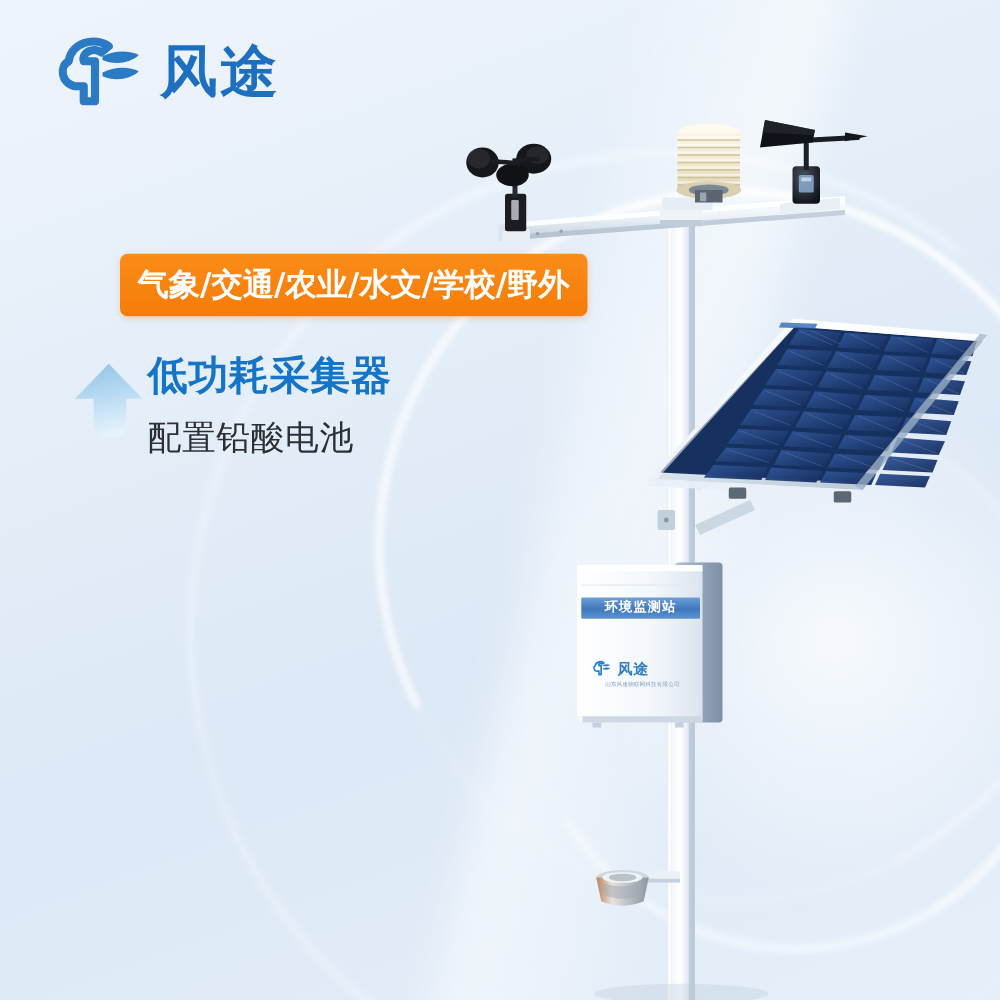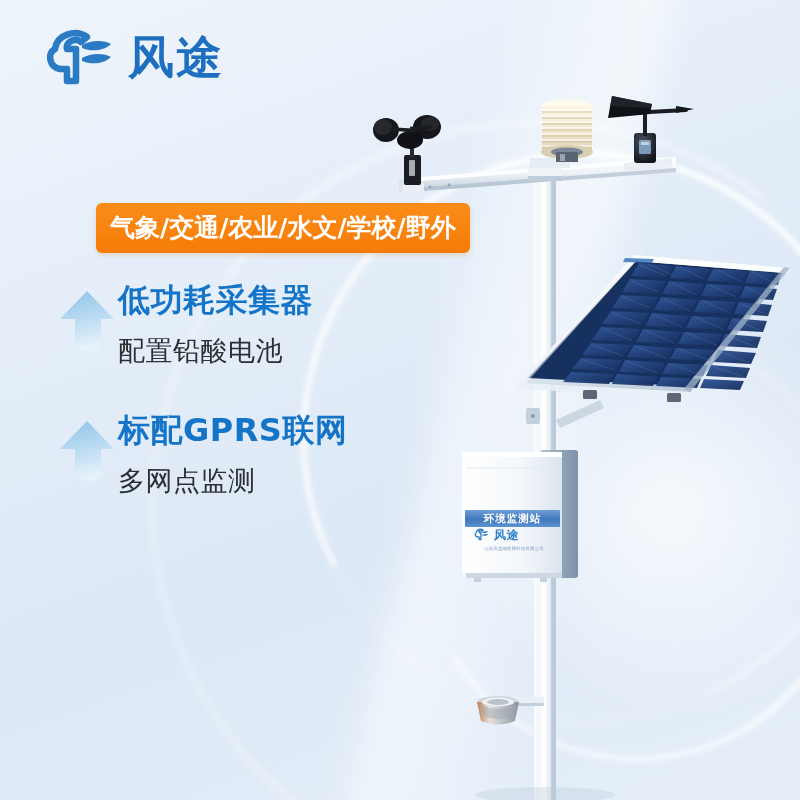--- a/index.html
+++ b/index.html
@@ -145,21 +145,20 @@
   .product svg { display:block; }
 
   
   .box-band {
     position: absolute;
     left: 465px; top: 478px;
     width: 95px; height: 17px;
     background: linear-gradient(180deg, #6e9fd6 0%, #3f78bd 55%, #5d93cf 100%);
     display: flex; align-items: center; justify-content: center;
     border-radius: 1px;
-    margin-top: 32px;
   }
   .box-band-text {
     color: #ffffff;
     font-size: 10.5px;
     font-weight: 700;
     letter-spacing: 1px;
     line-height: 1;
   }
   .box-logo {
     position: absolute;
@@ -504,31 +503,17 @@
             <stop offset="55%" stop-color="#bcdcf2"></stop>
             <stop offset="100%" stop-color="#e6f2fb"></stop>
           </linearGradient>
         </defs>
         <path d="M29 2 L56 30 L43 30 L43 52 Q43 62 31 62 Q19 62 17 50 L17 30 L2 30 Z" fill="url(#ag1)"></path>
       </svg>
       <div class="f-title">低功耗采集器</div>
       <div class="f-sub">配置铅酸电池</div>
     </div>
 
-    <div class="feature">
-      <svg class="arrow-icon" viewBox="0 0 58 66">
-        <defs>
-          <linearGradient id="ag2" x1="0" y1="0" x2="0.2" y2="1">
-            <stop offset="0%" stop-color="#8fc2e8"></stop>
-            <stop offset="55%" stop-color="#bcdcf2"></stop>
-            <stop offset="100%" stop-color="#e6f2fb"></stop>
-          </linearGradient>
-        </defs>
-        <path d="M29 2 L56 30 L43 30 L43 52 Q43 62 31 62 Q19 62 17 50 L17 30 L2 30 Z" fill="url(#ag2)"></path>
-      </svg>
-      <div class="f-title">标配GPRS联网</div>
-      <div class="f-sub">多网点监测</div>
-    </div>
 
 
   </div>
 
 </div>
 
 </body></html>

